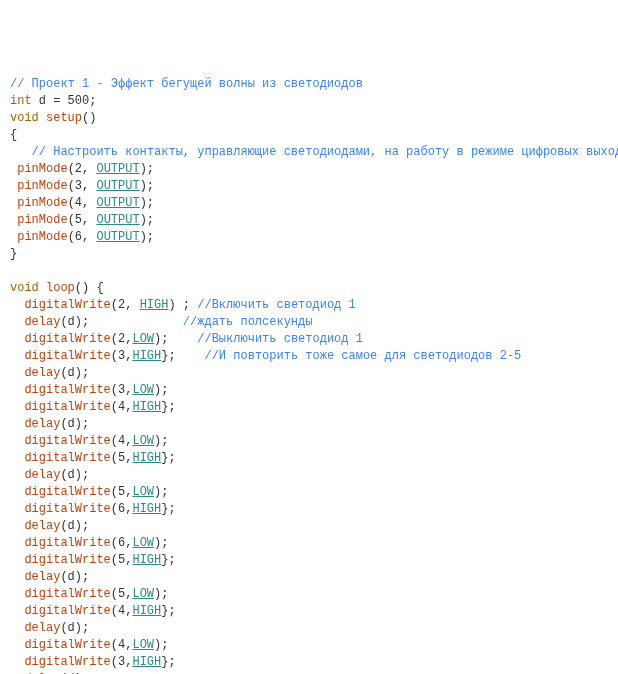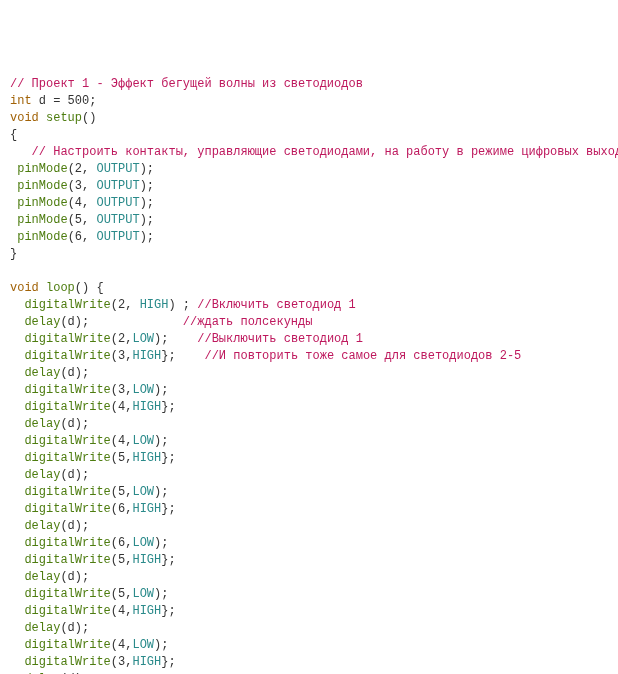--- a/index.html
+++ b/index.html
@@ -6,25 +6,25 @@
     margin: 0;
     padding: 8px 10px;
     font-family: Consolas, "Courier New", monospace;
     font-size: 12px;
     line-height: 17px;
     background: #ffffff;
     color: #6f6f6f;
     white-space: pre;
   }
   .line { display: block; }
-  .t-comment { color: #be185d; }
+  .t-comment { color: #3b82f6; }
   .t-type    { color: #a16207; }  
-  .t-func    { color: #4d7c0f; }  
+  .t-func    { color: #c2410c; }  
   .t-plain   { color: #333333; }  
-  .t-kw2     { color: #2a8a8a; }  
+  .t-kw2     { color: #2a8a8a; text-decoration: underline; }  
 </style>
 </head>
 <body>
 
 
 
 <div id="code-block"><span class="line"><span class="t-comment">// Проект 1 - Эффект бегущей волны из светодиодов</span></span><span class="line"><span class="t-type">int</span><span class="t-plain"> d = 500;</span></span><span class="line"><span class="t-type">void</span><span class="t-plain"> </span><span class="t-func">setup</span><span class="t-plain">()</span></span><span class="line"><span class="t-plain">{</span></span><span class="line"><span class="t-comment">   // Настроить контакты, управляющие светодиодами, на работу в режиме цифровых выходов</span></span><span class="line"><span class="t-plain"> </span><span class="t-func">pinMode</span><span class="t-plain">(2, </span><span class="t-kw2">OUTPUT</span><span class="t-plain">);</span></span><span class="line"><span class="t-plain"> </span><span class="t-func">pinMode</span><span class="t-plain">(3, </span><span class="t-kw2">OUTPUT</span><span class="t-plain">);</span></span><span class="line"><span class="t-plain"> </span><span class="t-func">pinMode</span><span class="t-plain">(4, </span><span class="t-kw2">OUTPUT</span><span class="t-plain">);</span></span><span class="line"><span class="t-plain"> </span><span class="t-func">pinMode</span><span class="t-plain">(5, </span><span class="t-kw2">OUTPUT</span><span class="t-plain">);</span></span><span class="line"><span class="t-plain"> </span><span class="t-func">pinMode</span><span class="t-plain">(6, </span><span class="t-kw2">OUTPUT</span><span class="t-plain">);</span></span><span class="line"><span class="t-plain">}</span></span><span class="line"><span class="t-plain"> </span></span><span class="line"><span class="t-type">void</span><span class="t-plain"> </span><span class="t-func">loop</span><span class="t-plain">() {</span></span><span class="line"><span class="t-plain">  </span><span class="t-func">digitalWrite</span><span class="t-plain">(2, </span><span class="t-kw2">HIGH</span><span class="t-plain">) ; </span><span class="t-comment">//Включить светодиод 1</span></span><span class="line"><span class="t-plain">  </span><span class="t-func">delay</span><span class="t-plain">(d);             </span><span class="t-comment">//ждать полсекунды</span></span><span class="line"><span class="t-plain">  </span><span class="t-func">digitalWrite</span><span class="t-plain">(2,</span><span class="t-kw2">LOW</span><span class="t-plain">);    </span><span class="t-comment">//Выключить светодиод 1</span></span><span class="line"><span class="t-plain">  </span><span class="t-func">digitalWrite</span><span class="t-plain">(3,</span><span class="t-kw2">HIGH</span><span class="t-plain">};    </span><span class="t-comment">//И повторить тоже самое для светодиодов 2-5</span></span><span class="line"><span class="t-plain">  </span><span class="t-func">delay</span><span class="t-plain">(d);</span></span><span class="line"><span class="t-plain">  </span><span class="t-func">digitalWrite</span><span class="t-plain">(3,</span><span class="t-kw2">LOW</span><span class="t-plain">);</span></span><span class="line"><span class="t-plain">  </span><span class="t-func">digitalWrite</span><span class="t-plain">(4,</span><span class="t-kw2">HIGH</span><span class="t-plain">};</span></span><span class="line"><span class="t-plain">  </span><span class="t-func">delay</span><span class="t-plain">(d);</span></span><span class="line"><span class="t-plain">  </span><span class="t-func">digitalWrite</span><span class="t-plain">(4,</span><span class="t-kw2">LOW</span><span class="t-plain">);</span></span><span class="line"><span class="t-plain">  </span><span class="t-func">digitalWrite</span><span class="t-plain">(5,</span><span class="t-kw2">HIGH</span><span class="t-plain">};</span></span><span class="line"><span class="t-plain">  </span><span class="t-func">delay</span><span class="t-plain">(d);</span></span><span class="line"><span class="t-plain">  </span><span class="t-func">digitalWrite</span><span class="t-plain">(5,</span><span class="t-kw2">LOW</span><span class="t-plain">);</span></span><span class="line"><span class="t-plain">  </span><span class="t-func">digitalWrite</span><span class="t-plain">(6,</span><span class="t-kw2">HIGH</span><span class="t-plain">};</span></span><span class="line"><span class="t-plain">  </span><span class="t-func">delay</span><span class="t-plain">(d);</span></span><span class="line"><span class="t-plain">  </span><span class="t-func">digitalWrite</span><span class="t-plain">(6,</span><span class="t-kw2">LOW</span><span class="t-plain">);</span></span><span class="line"><span class="t-plain">  </span><span class="t-func">digitalWrite</span><span class="t-plain">(5,</span><span class="t-kw2">HIGH</span><span class="t-plain">};</span></span><span class="line"><span class="t-plain">  </span><span class="t-func">delay</span><span class="t-plain">(d);</span></span><span class="line"><span class="t-plain">  </span><span class="t-func">digitalWrite</span><span class="t-plain">(5,</span><span class="t-kw2">LOW</span><span class="t-plain">);</span></span><span class="line"><span class="t-plain">  </span><span class="t-func">digitalWrite</span><span class="t-plain">(4,</span><span class="t-kw2">HIGH</span><span class="t-plain">};</span></span><span class="line"><span class="t-plain">  </span><span class="t-func">delay</span><span class="t-plain">(d);</span></span><span class="line"><span class="t-plain">  </span><span class="t-func">digitalWrite</span><span class="t-plain">(4,</span><span class="t-kw2">LOW</span><span class="t-plain">);</span></span><span class="line"><span class="t-plain">  </span><span class="t-func">digitalWrite</span><span class="t-plain">(3,</span><span class="t-kw2">HIGH</span><span class="t-plain">};</span></span><span class="line"><span class="t-plain">  </span><span class="t-func">delay</span><span class="t-plain">(d);</span></span></div>
 
 
 

